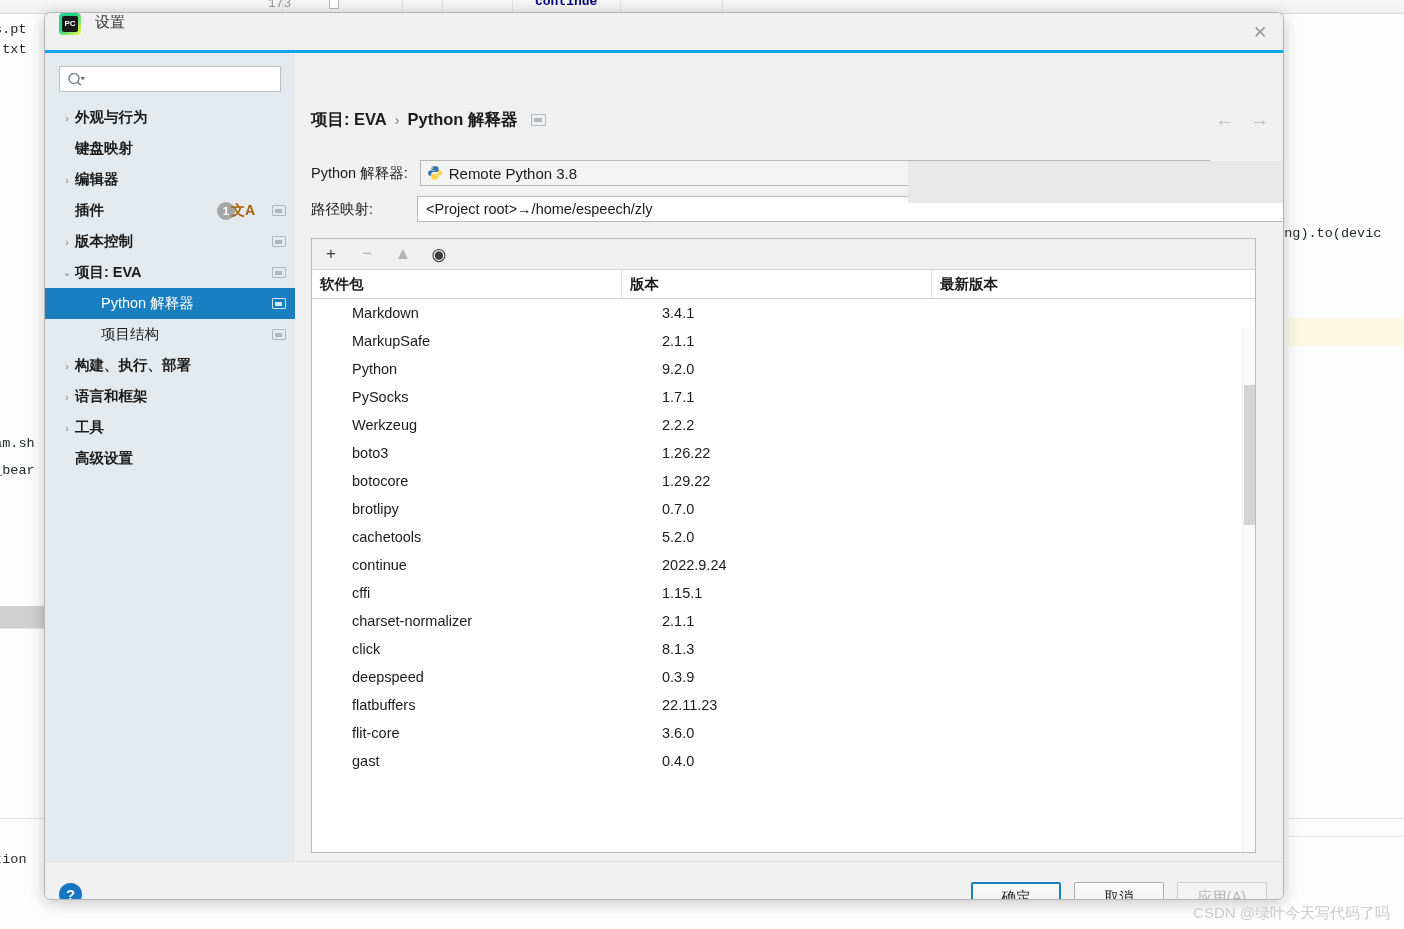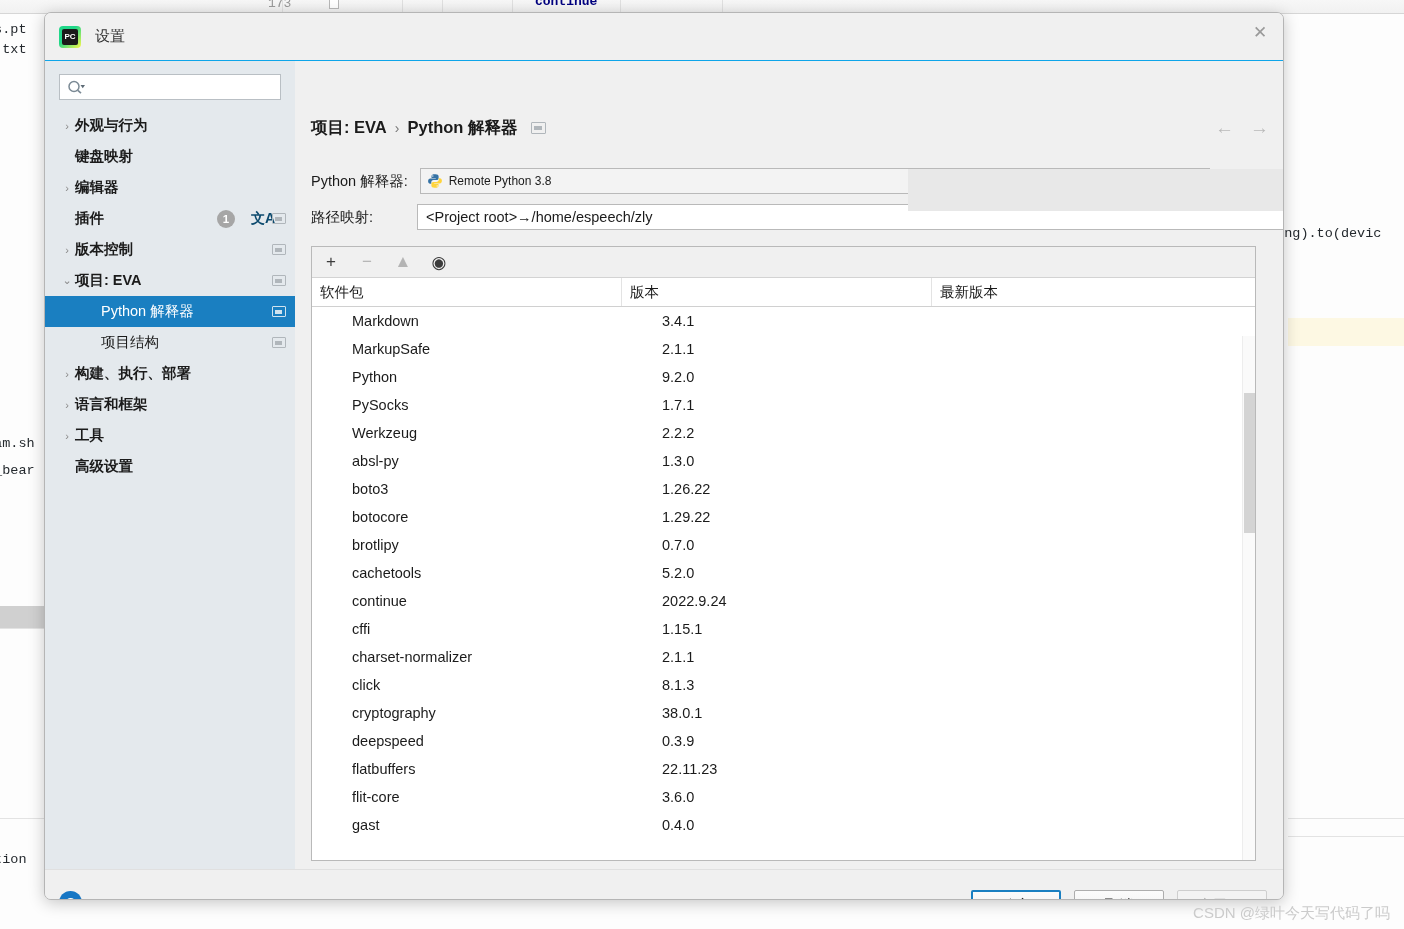--- a/index.html
+++ b/index.html
@@ -57,24 +57,24 @@
   #dialog {
     position: absolute; left: 44px; top: 12px;
     width: 1240px; height: 888px;
     background: #f0f0f0;
     border: 1px solid #b5b5b5;
     border-radius: 7px;
     box-shadow: 0 3px 16px rgba(0,0,0,0.22);
     overflow: hidden;
   }
   .titlebar {
-    position: relative; height: 48px;
+    position: relative; height: 40px;
     background: #f0f0f0;
-    border-bottom: 1px solid #0ea5e9;
-    display: flex; align-items: center;
+    border-bottom: 3px solid #0ea5e9;
+    display: flex; align-items: flex-start;
   }
   .pc-logo {
     width: 22px; height: 22px; margin-left: 14px; border-radius: 4px;
     background: linear-gradient(135deg, #21d789 0%, #21d789 40%, #fcf84a 100%);
     position: relative; flex: none;
   }
   .pc-logo::after {
     content: "PC"; position: absolute; left: 3px; top: 3px;
     width: 16px; height: 16px; background: #1a1a1a; color: #fff;
     font-size: 8px; font-weight: bold; line-height: 16px; text-align: center;
@@ -117,21 +117,21 @@
   .tw.empty { visibility: hidden; }
   .tree-label { font-weight: bold; }
   .tree-item.child .tree-label { font-weight: normal; padding-left: 26px; }
   .tree-item.sel .tree-label { font-weight: normal; }
   .badge1 {
     position: absolute; right: 60px; width: 18px; height: 18px;
     border-radius: 50%; background: #a6a6a6; color: #fff;
     font-size: 11.5px; font-weight: bold; line-height: 18px; text-align: center;
   }
   .xlate {
-    position: absolute; right: 20px; color: #0c4a6e; font-size: 14px; font-weight: bold;
+    position: absolute; right: 40px; color: #a16207; font-size: 14px; font-weight: bold;
   }
   .winico {
     position: absolute; right: 9px; width: 14px; height: 11px;
     border: 1.4px solid #b0b6bb; border-radius: 1px;
   }
   .winico::after {
     content: ""; position: absolute; left: 2px; top: 3px;
     width: 7px; height: 4px; background: #b0b6bb;
   }
   .tree-item.sel .winico { border-color: #cfe3ef; }
@@ -167,21 +167,21 @@
   .lbl { font-size: 14.5px; color: #1b1b1b; flex: none; }
   .combo {
     margin-left: 12px; height: 26px; width: 790px;
     background: #f3f3f3; border: 1px solid #b9b9b9;
     display: flex; align-items: center; padding-left: 6px;
     position: relative;
   }
   .pyicon {
     width: 16px; height: 16px; flex: none; position: relative; margin-right: 6px;
   }
-  .combo-text { font-size: 12px; color: #1b1b1b; white-space: nowrap; }
+  .combo-text { font-size: 15px; color: #1b1b1b; white-space: nowrap; }
   .combo-caret {
     position: absolute; right: 8px; color: #8c8c8c; font-size: 8px;
   }
   
   .gray-overlay {
     position: absolute; left: 613px; top: 108px;
     width: 636px; height: 42px;
     background: #e8e8e8; border: none;
     z-index: 6;
   }
@@ -210,20 +210,21 @@
     display: flex; align-items: center; padding-left: 10px; gap: 18px;
   }
   .tb-ico {
     width: 18px; height: 18px; display: flex; align-items: center; justify-content: center;
     font-size: 17px; color: #3c3c3c;
   }
   .tb-ico.dim { color: #b4b4b4; }
   .thead {
     height: 29px; display: flex; background: #fff;
     border-bottom: 1px solid #d0d0d0;
+    font-weight: bold;
   }
   .th {
     font-size: 14.5px; color: #1b1b1b;
     display: flex; align-items: center; padding-left: 8px;
     border-right: 1px solid #e3e3e3;
   }
   .th.c0 { width: 310px; }
   .th.c1 { width: 310px; }
   .th.c2 { flex: 1; border-right: none; }
   .tbody { position: relative; height: 553px; background: #fff; overflow: hidden; padding-left: 32px; }
@@ -451,25 +452,20 @@
                 <div class="td c0">PySocks</div>
                 <div class="td c1">1.7.1</div>
                 <div class="td c2"></div>
               </div>
               <div class="trow">
                 <div class="td c0">Werkzeug</div>
                 <div class="td c1">2.2.2</div>
                 <div class="td c2"></div>
               </div>
               <div class="trow">
-                <div class="td c0">absl-py</div>
-                <div class="td c1">1.3.0</div>
-                <div class="td c2"></div>
-              </div>
-              <div class="trow">
                 <div class="td c0">boto3</div>
                 <div class="td c1">1.26.22</div>
                 <div class="td c2"></div>
               </div>
               <div class="trow">
                 <div class="td c0">botocore</div>
                 <div class="td c1">1.29.22</div>
                 <div class="td c2"></div>
               </div>
               <div class="trow">
@@ -493,25 +489,20 @@
                 <div class="td c2"></div>
               </div>
               <div class="trow">
                 <div class="td c0">charset-normalizer</div>
                 <div class="td c1">2.1.1</div>
                 <div class="td c2"></div>
               </div>
               <div class="trow">
                 <div class="td c0">click</div>
                 <div class="td c1">8.1.3</div>
-                <div class="td c2"></div>
-              </div>
-              <div class="trow">
-                <div class="td c0">cryptography</div>
-                <div class="td c1">38.0.1</div>
                 <div class="td c2"></div>
               </div>
               <div class="trow">
                 <div class="td c0">deepspeed</div>
                 <div class="td c1">0.3.9</div>
                 <div class="td c2"></div>
               </div>
               <div class="trow">
                 <div class="td c0">flatbuffers</div>
                 <div class="td c1">22.11.23</div>

